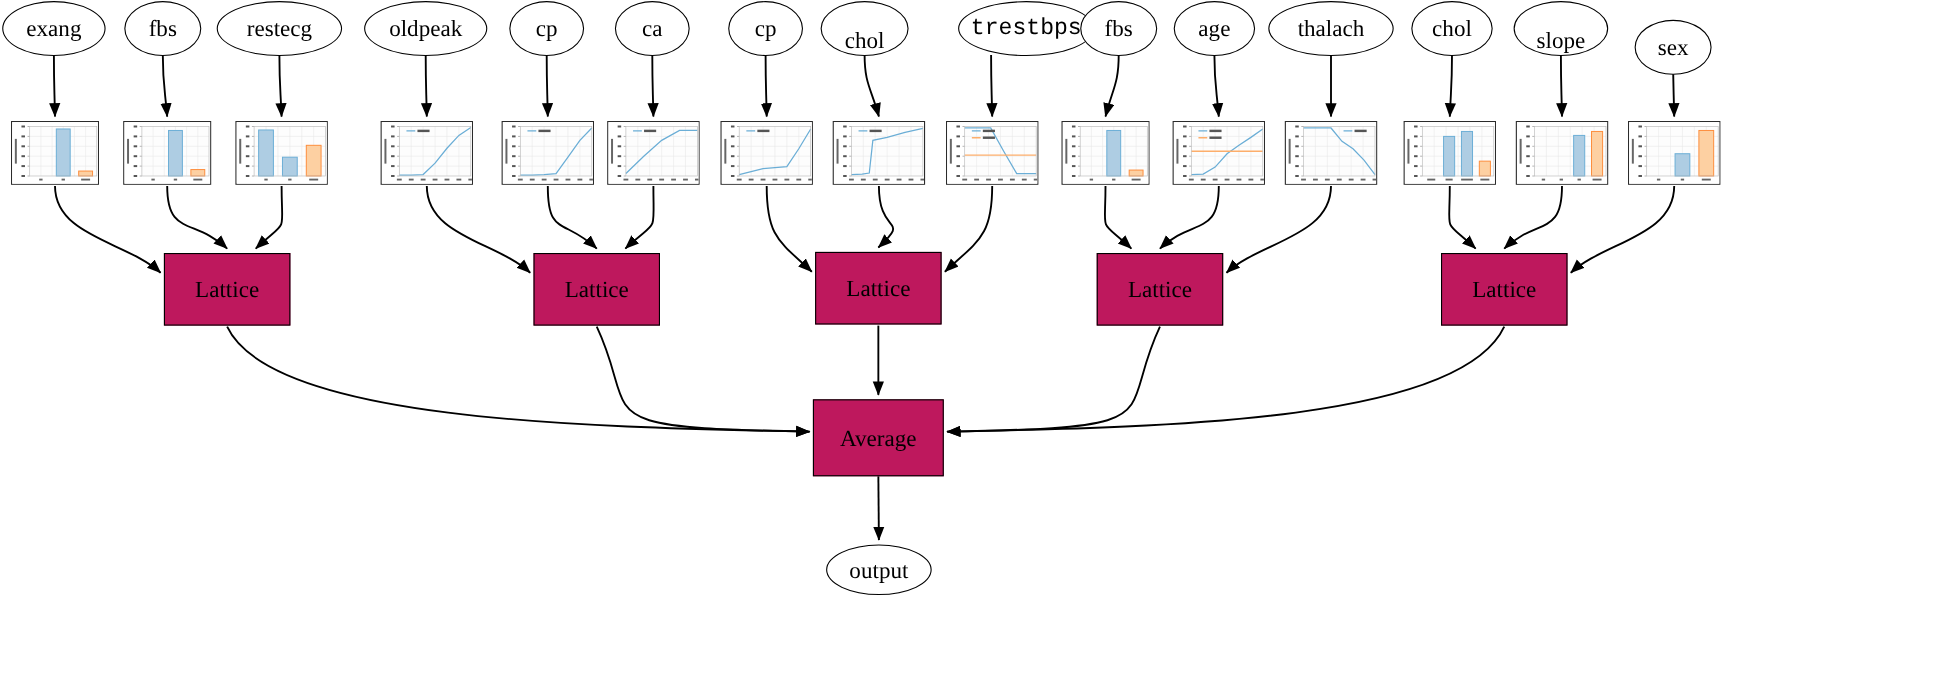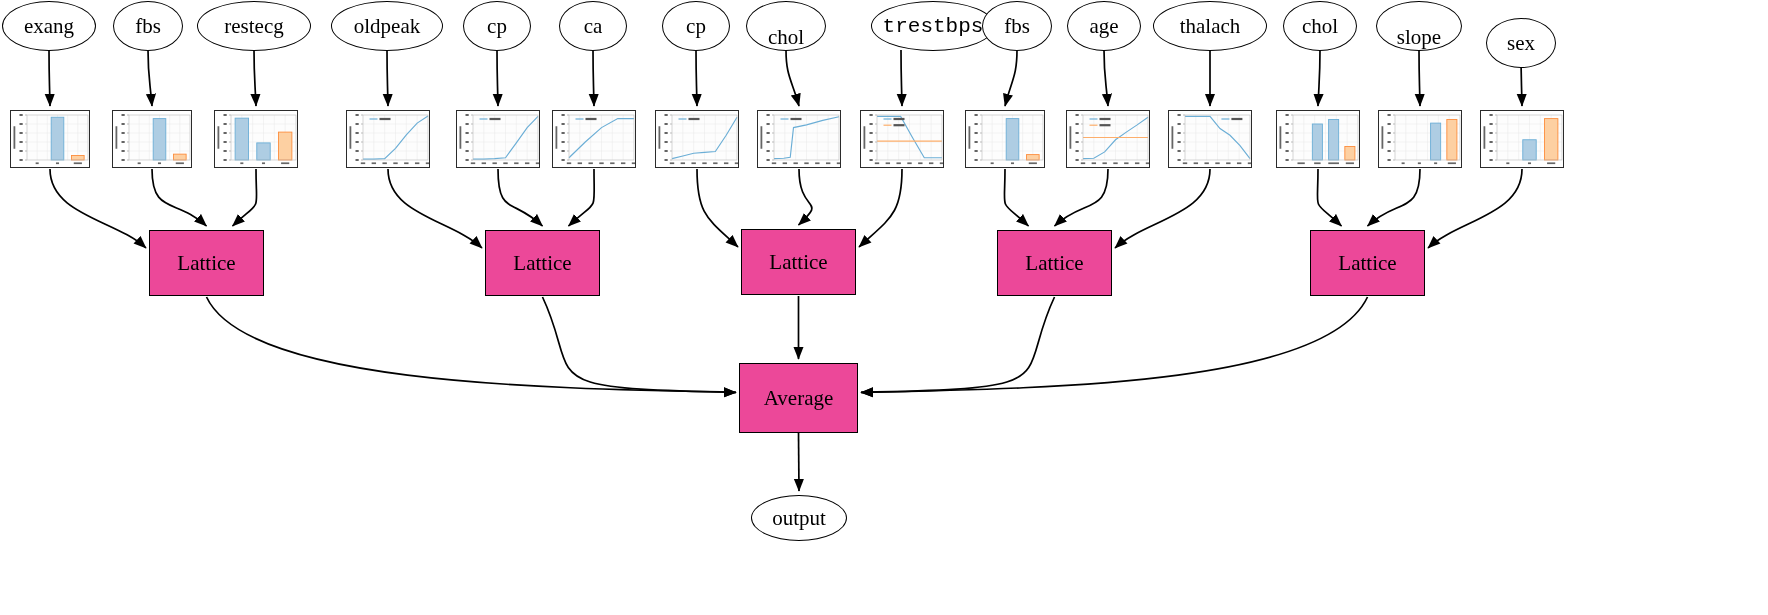--- a/index.html
+++ b/index.html
@@ -3,21 +3,21 @@
 <meta charset="utf-8">
 <style>
   html,body{margin:0;padding:0;background:#ffffff;}
   body{width:1768px;height:615px;position:relative;overflow:hidden;
        font-family:"Liberation Serif","DejaVu Serif",serif;}
   #stage{position:absolute;left:0;top:0;width:1768px;height:615px;}
   svg.edges{position:absolute;left:0;top:0;width:1768px;height:615px;pointer-events:none;}
   .node{position:absolute;box-sizing:border-box;display:flex;align-items:center;
         justify-content:center;color:#000;}
   .ellipse{border:1.6px solid #000;border-radius:50%;background:#fff;font-size:21px;}
-  .boxnode{border:1.6px solid #000;background:#ec4899;font-size:21px;}
+  .boxnode{border:1.6px solid #000;background:#be185d;font-size:21px;}
   .plotcard{position:absolute;box-sizing:border-box;border:1.5px solid #2b2b2b;
             background:#fff;overflow:hidden;}
   .plotcard svg{display:block;}
 </style>
 </head>
 <body>
 
 <div id="stage">
 
   <svg class="edges" viewBox="0 0 1768 615">

